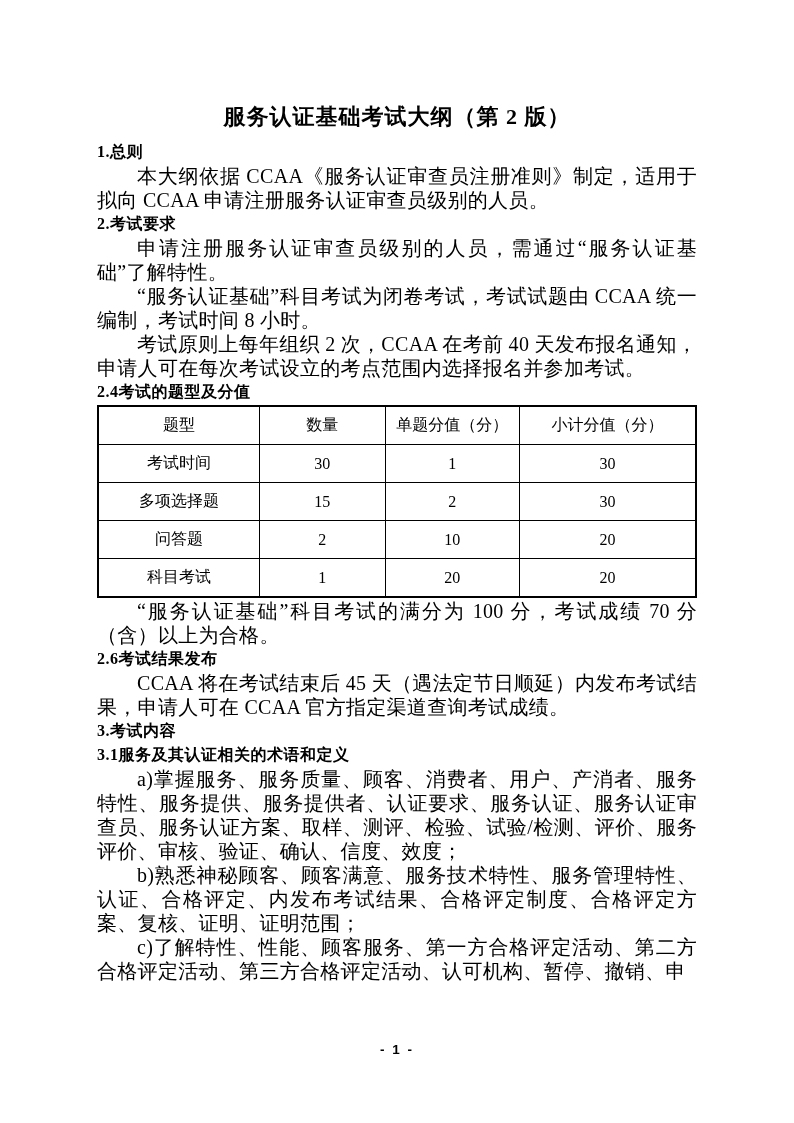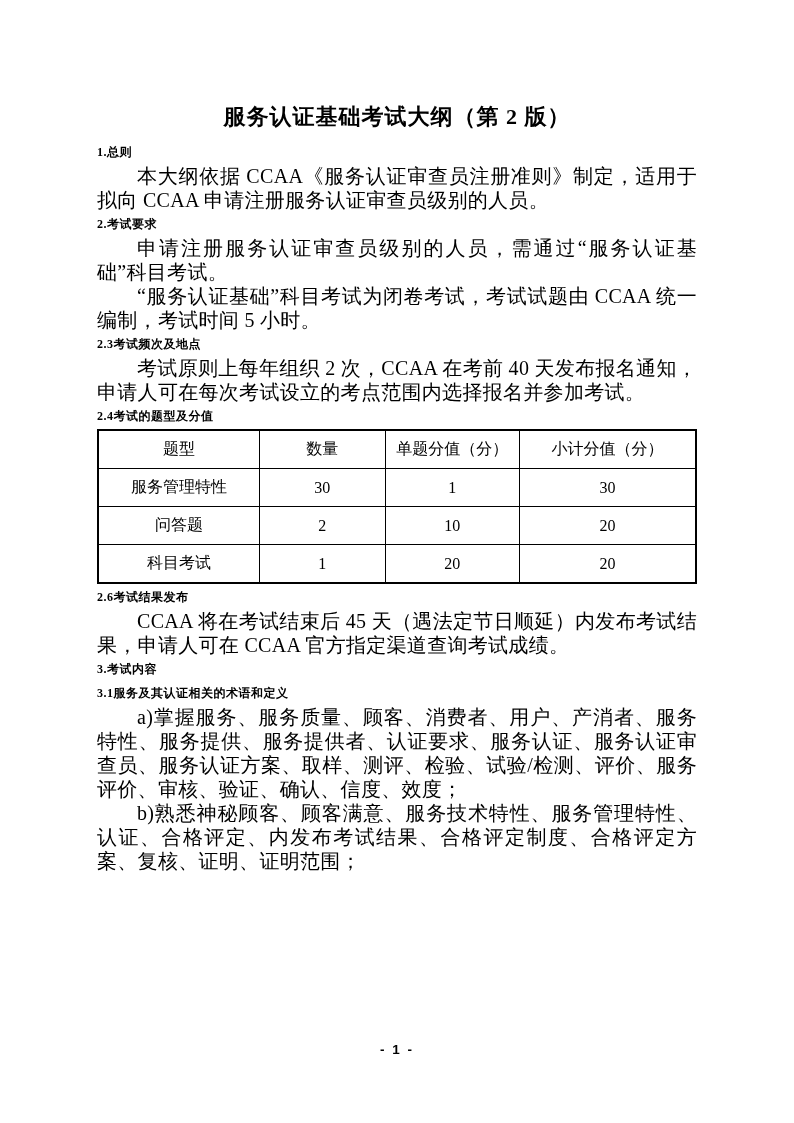--- a/index.html
+++ b/index.html
@@ -18,21 +18,21 @@
   .doc-title {
     font-size: 22px;
     font-weight: 700;
     text-align: center;
     line-height: 31px;
     letter-spacing: 1px;
     margin-bottom: 8px;
     white-space: nowrap;
   }
   .sec-heading {
-    font-size: 12px;
+    font-size: 16px;
     font-weight: 700;
     line-height: 24px;
     letter-spacing: 0.5px;
   }
   .para {
     font-size: 20px;
     line-height: 24px;
     text-align: justify;
     text-indent: 2em;
     letter-spacing: 0.3px;
@@ -77,69 +77,76 @@
 
 <div class="page">
 
   <h1 class="doc-title">服务认证基础考试大纲（第 2 版）</h1>
 
   <h2 class="sec-heading">1.总则</h2>
   <p class="para">本大纲依据 CCAA《服务认证审查员注册准则》制定，适用于拟向 CCAA 申请注册服务认证审查员级别的人员。</p>
 
   <h2 class="sec-heading">2.考试要求</h2>
 
-  <p class="para">申请注册服务认证审查员级别的人员，需通过“服务认证基础”科目考试。</p>
+  <p class="para">申请注册服务认证审查员级别的人员，需通过“服务认证基础”了解特性。</p>
 
-  <p class="para">“服务认证基础”科目考试为闭卷考试，考试试题由 CCAA 统一编制，考试时间 5 小时。</p>
+  <p class="para">“服务认证基础”科目考试为闭卷考试，考试试题由 CCAA 统一编制，考试时间 8 小时。</p>
 
-  <h2 class="sec-heading">2.3考试频次及地点</h2>
   <p class="para">考试原则上每年组织 2 次，CCAA 在考前 40 天发布报名通知，申请人可在每次考试设立的考点范围内选择报名并参加考试。</p>
 
   <h2 class="sec-heading">2.4考试的题型及分值</h2>
   <table class="score-table">
     <colgroup>
         <col class="c1">
         <col class="c2">
         <col class="c3">
         <col class="c4">
       </colgroup>
     <thead>
       <tr>
         <th>题型</th>
         <th>数量</th>
         <th>单题分值（分）</th>
         <th>小计分值（分）</th>
       </tr>
     </thead>
     <tbody>
       <tr>
-        <td>服务管理特性</td>
+        <td>考试时间</td>
         <td>30</td>
         <td>1</td>
+        <td>30</td>
+      </tr>
+      <tr>
+        <td>多项选择题</td>
+        <td>15</td>
+        <td>2</td>
         <td>30</td>
       </tr>
       <tr>
         <td>问答题</td>
         <td>2</td>
         <td>10</td>
         <td>20</td>
       </tr>
       <tr>
         <td>科目考试</td>
         <td>1</td>
         <td>20</td>
         <td>20</td>
       </tr>
     </tbody>
   </table>
 
+  <p class="para">“服务认证基础”科目考试的满分为 100 分，考试成绩 70 分（含）以上为合格。</p>
 
   <h2 class="sec-heading">2.6考试结果发布</h2>
   <p class="para">CCAA 将在考试结束后 45 天（遇法定节日顺延）内发布考试结果，申请人可在 CCAA 官方指定渠道查询考试成绩。</p>
 
   <h2 class="sec-heading">3.考试内容</h2>
 
   <h2 class="sec-heading">3.1服务及其认证相关的术语和定义</h2>
   <p class="para">a)掌握服务、服务质量、顾客、消费者、用户、产消者、服务特性、服务提供、服务提供者、认证要求、服务认证、服务认证审查员、服务认证方案、取样、测评、检验、试验/检测、评价、服务评价、审核、验证、确认、信度、效度；</p>
   <p class="para">b)熟悉神秘顾客、顾客满意、服务技术特性、服务管理特性、认证、合格评定、内发布考试结果、合格评定制度、合格评定方案、复核、证明、证明范围；</p>
+  <p class="para">c)了解特性、性能、顾客服务、第一方合格评定活动、第二方合格评定活动、第三方合格评定活动、认可机构、暂停、撤销、申</p>
 
   <div class="footer">- 1 -</div>
 </div>
 
 </body></html>

